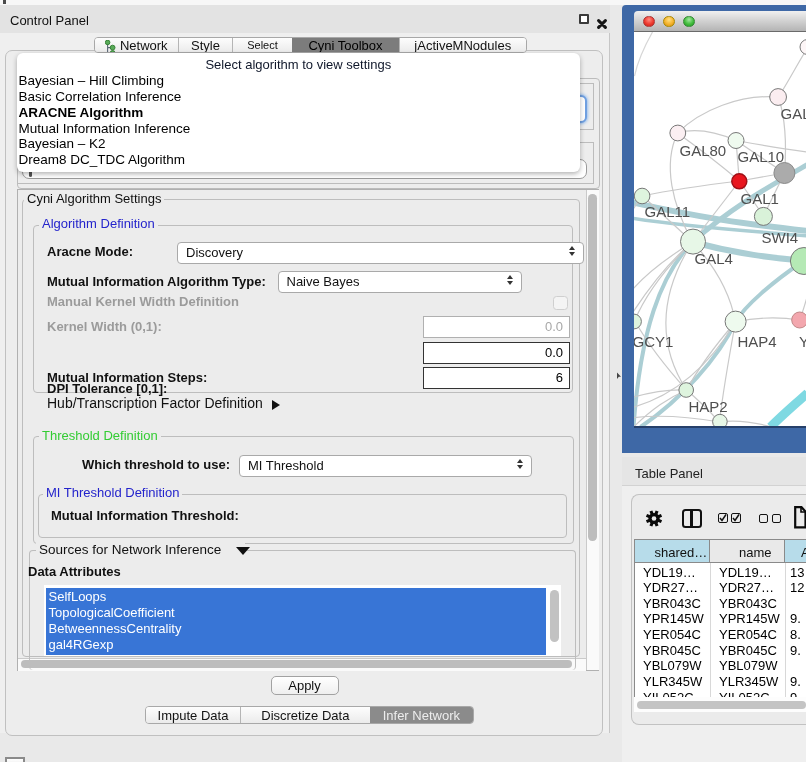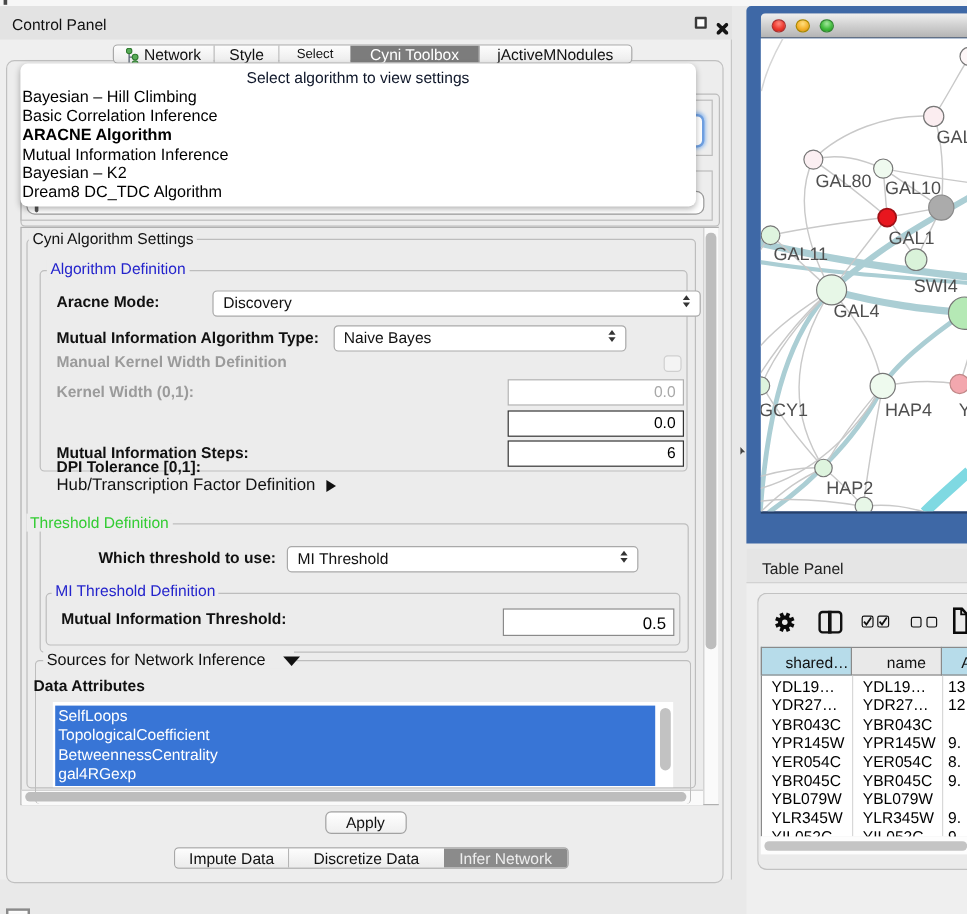--- a/index.html
+++ b/index.html
@@ -44,21 +44,21 @@
   <div style="width:84.5px;background:linear-gradient(#fdfdfd,#ebebeb);display:flex;align-items:center;justify-content:center;border-right:1px solid #b5b5b5;font-size:13px;color:#111;">
     <svg width="11" height="14" viewBox="0 0 11 14" style="margin-right:4px;margin-top:4px;">
           <path d="M2.6,4 L2.6,13 M2.6,7.6 L6,7.6 M2.6,13 L6,13" stroke="#5a6675" stroke-width="1.1" fill="none"></path>
           <circle cx="2.6" cy="2.4" r="2.3" fill="#58ab58" stroke="#2f7a2f" stroke-width="0.9"></circle>
           <circle cx="7.6" cy="7.6" r="2.4" fill="#58ab58" stroke="#2f7a2f" stroke-width="0.9"></circle>
           <circle cx="7.6" cy="13" r="2.4" fill="#58ab58" stroke="#2f7a2f" stroke-width="0.9"></circle>
         </svg>
     Network</div>
   <div style="width:54px;background:linear-gradient(#fdfdfd,#ebebeb);display:flex;align-items:center;justify-content:center;border-right:1px solid #b5b5b5;font-size:13px;color:#111;">Style</div>
   <div style="width:59px;background:linear-gradient(#fdfdfd,#ebebeb);display:flex;align-items:center;justify-content:center;font-size:11px;color:#111;">Select</div>
-  <div style="width:107px;background:#7c7c7c;display:flex;align-items:center;justify-content:center;font-size:13px;color:#ffffff;">Cyni Toolbox</div>
+  <div style="width:107px;background:#7c7c7c;display:flex;align-items:center;justify-content:center;font-size:13px;color:#000000;">Cyni Toolbox</div>
   <div style="width:126.5px;background:linear-gradient(#fdfdfd,#ebebeb);display:flex;align-items:center;justify-content:center;border-left:1px solid #b5b5b5;font-size:13px;color:#111;">jActiveMNodules</div>
  </div>
 
  <div class="abs" style="left:17px;top:184.5px;width:582px;height:482px;background:#ececec;border:1px solid #b0b0b0;"></div>
 
  <div class="abs" style="left:586px;top:185.5px;width:12.5px;height:480px;background:#fafafa;border-left:1px solid #cacaca;"></div>
  <div class="abs" style="left:588px;top:189px;width:8.5px;height:347px;background:#bdbdbd;border-radius:4.2px;"></div>
 
  <div class="abs" style="left:18px;top:653px;width:568px;height:13px;background:#fafafa;border-top:1px solid #cacaca;"></div>
  <div class="abs" style="left:21px;top:655px;width:551px;height:8.5px;background:#bdbdbd;border-radius:4.2px;"></div>
@@ -85,30 +85,29 @@
  <div class="tfield" style="left:422.5px;top:311.5px;width:147.5px;height:22px;border:1px solid #b0b0b0;color:#a8a8a8;">0.0</div>
  <div class="lbl abs" style="left:47px;top:340px;margin-top:36px;">DPI Tolerance [0,1]:</div>
  <div class="tfield" style="left:422.5px;top:337px;width:147.5px;height:22.5px;border:1.5px solid #333;color:#000;">0.0</div>
  <div class="lbl abs" style="left:47px;top:365.5px;">Mutual Information Steps:</div>
  <div class="tfield" style="left:422.5px;top:362.5px;width:147.5px;height:22px;border:1.5px solid #333;color:#000;">6</div>
 
  <div class="abs" style="left:47px;top:390px;font-size:14px;color:#111;">Hub/Transcription Factor Definition</div>
  <div class="abs" style="left:272px;top:395.5px;width:0;height:0;border-top:5.5px solid transparent;border-bottom:5.5px solid transparent;border-left:8.5px solid #111;"></div>
 
  <div class="grp" style="left:33px;top:431.5px;width:541px;height:108px;"></div>
- <div class="grplbl" style="left:22px;top:423px;color:#33cc33;">Threshold Definition</div>
+ <div class="grplbl" style="left:39px;top:423px;color:#33cc33;">Threshold Definition</div>
  <div class="lbl abs" style="left:82px;top:452.5px;">Which threshold to use:</div>
  <div class="combo" style="left:239px;top:450px;width:293px;height:22px;">MI Threshold<span class="carrows">
         <i class="cup"></i>
         <i class="cdn"></i>
       </span></div>
  <div class="grp" style="left:38px;top:489.5px;width:529px;height:44px;"></div>
  <div class="grplbl" style="left:43px;top:480px;color:#2424cc;">MI Threshold Definition</div>
  <div class="lbl abs" style="left:51px;top:503px;">Mutual Information Threshold:</div>
- <div class="tfield" style="left:419px;top:502px;width:143px;height:23.5px;border:1px solid #8a8a8a;color:#000;font-size:14px;line-height:22px;">0.5</div>
 
  <div class="grp" style="left:29px;top:545.5px;width:547px;height:120px;border-bottom:none;"></div>
  <div class="grplbl" style="left:36px;top:537px;color:#111;font-size:13.5px;padding-right:24px;">Sources for Network Inference</div>
  <div class="abs" style="left:236px;top:542.5px;width:0;height:0;border-left:7px solid transparent;border-right:7px solid transparent;border-top:8px solid #111;"></div>
  <div class="abs lbl" style="left:28px;top:559px;font-size:13px;">Data Attributes</div>
 
  <div class="abs" style="left:44px;top:580px;width:517px;height:71px;background:#fff;"></div>
  <div class="abs" style="left:45.5px;top:583px;width:500px;height:67px;background:#3875d6;"></div>
  <div class="abs" style="left:48.5px;top:584.5px;width:490px;font-size:13px;color:#fff;line-height:16px;white-space:nowrap;">SelfLoops<br>TopologicalCoefficient<br>BetweennessCentrality<br>gal4RGexp</div>
  <div class="abs" style="left:549.5px;top:585px;width:9px;height:52px;background:#c2c2c2;border-radius:4.5px;"></div>

